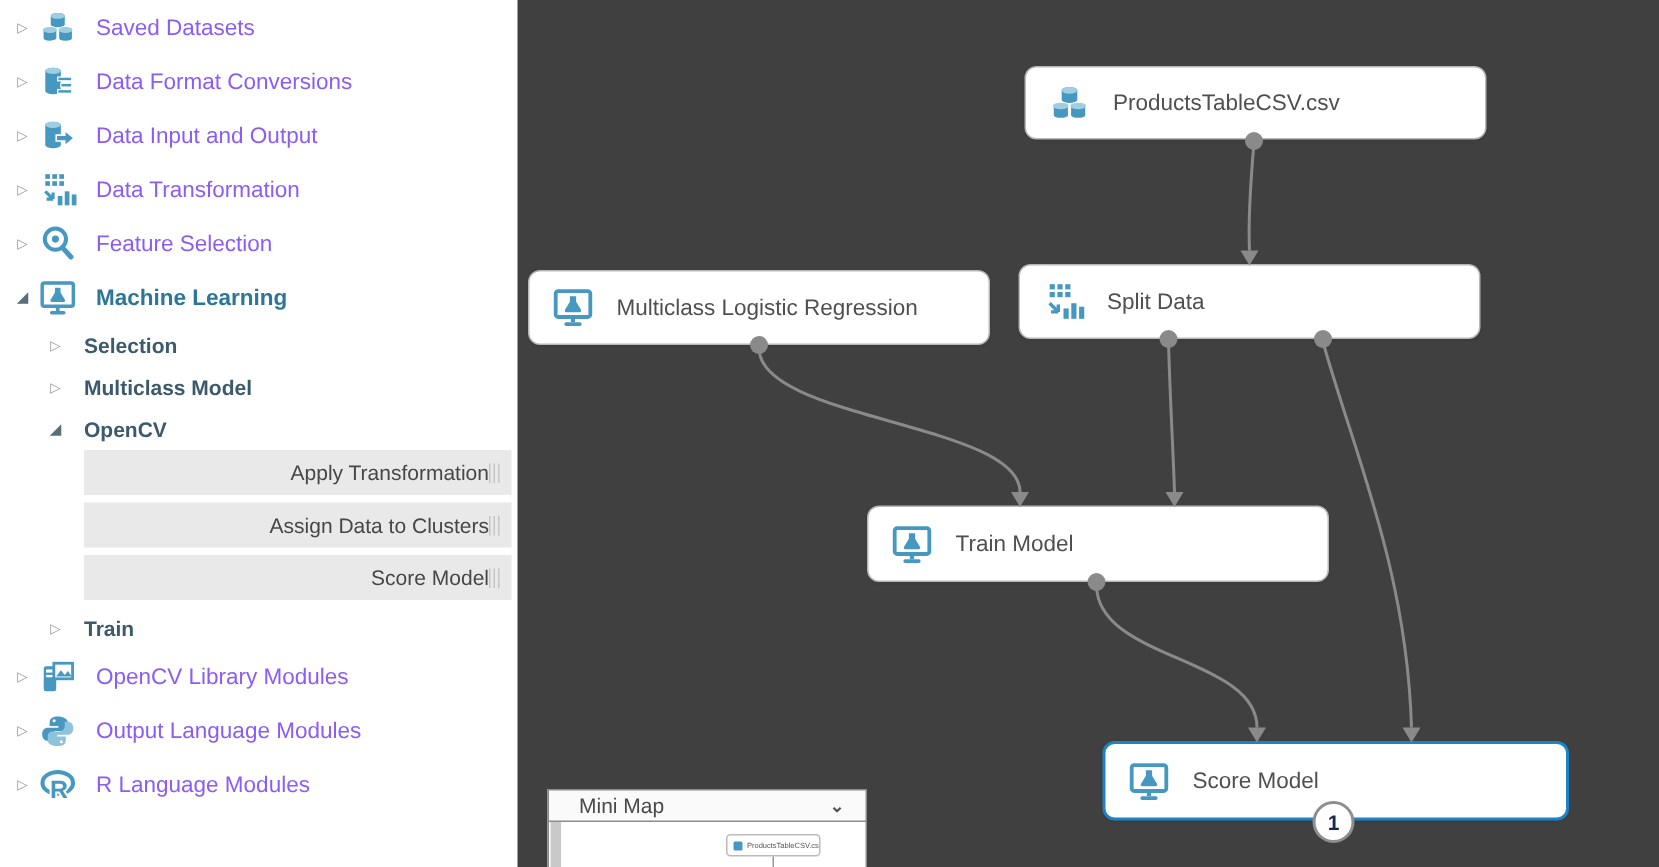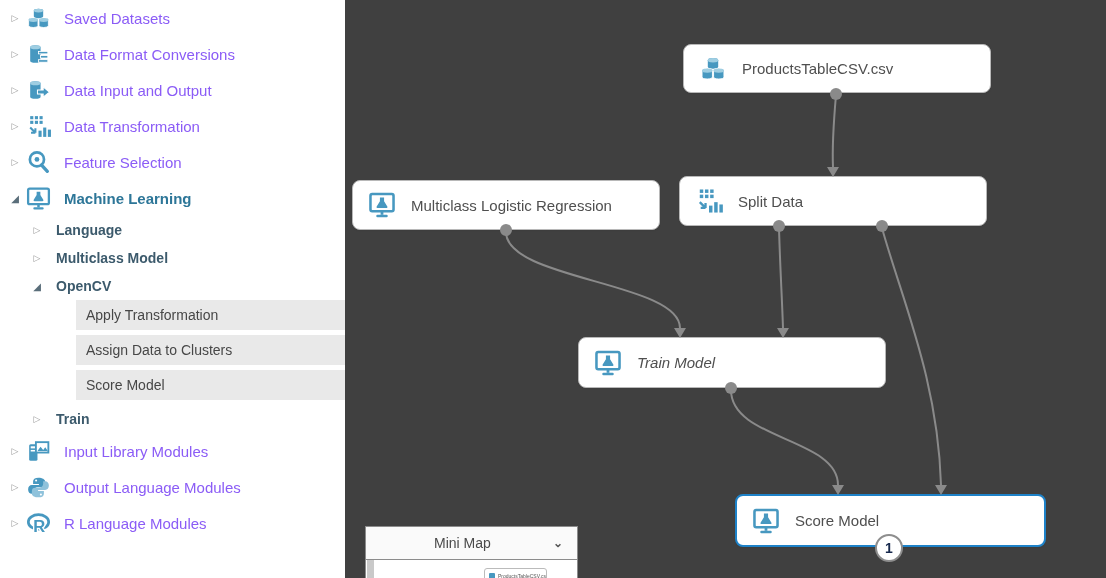--- a/index.html
+++ b/index.html
@@ -11,44 +11,44 @@
   #sidebar { width:345px; height:578px; background:#fff; flex:none; position:relative; overflow:hidden; }
   .cat-row { height:36px; display:flex; align-items:center; cursor:pointer; }
   .tree-arrow { width:14px; margin-left:8px; font-size:9px; color:#9a9a9a; flex:none; text-align:center; }
   .tree-arrow.expanded { color:#5a6e7a; font-size:10px; }
   .cat-icon { width:28px; height:28px; margin-left:2px; margin-right:12px; flex:none; display:flex; align-items:center; justify-content:center; }
   .cat-label { font-size:15px; color:#8b5cf6; white-space:nowrap; }
   .cat-label.ml { color:#2d7698; font-weight:bold; }
   .child-row { height:28px; display:flex; align-items:center; cursor:pointer; }
   .child-row .tree-arrow { margin-left:30px; }
   .child-label { font-size:14px; font-weight:bold; color:#3c5a6c; margin-left:12px; white-space:nowrap; }
-  .module-item { margin:0 12px 5px 76px; width:285px; height:30px; background:#e9e9e9;
-    display:flex; align-items:center; cursor:grab; }
+  .module-item { margin:0 12px 5px 56px; width:285px; height:30px; background:#e9e9e9;
+    display:flex; align-items:center; cursor:grab;text-align:right; }
   .module-item:first-of-type { margin-top:2px; }
   .module-label { font-size:14px; color:#474747; margin-left:10px; flex:1; white-space:nowrap; }
   .grip { display:flex; gap:2px; margin-right:8px; }
   .grip i { display:block; width:1px; height:13px; background:#c6c6c6; }
 
   
   #canvas { position:relative; width:761px; height:578px; background:#404040; overflow:hidden; }
   #edges, #overlay { position:absolute; left:0; top:0; pointer-events:none; }
   .node { position:absolute; background:#fff; border:1px solid #b8b8b8; border-radius:8px;
     display:flex; align-items:center; box-shadow:0 1px 2px rgba(0,0,0,0.06); cursor:pointer; }
   .node.selected { border:2px solid #1e82c8; }
   .node-icon { width:30px; height:30px; margin-left:14px; margin-right:14px; flex:none;
     display:flex; align-items:center; justify-content:center; }
   .node-label { font-size:15px; color:#4f4f4f; white-space:nowrap; }
   #badge { position:absolute; left:530px; top:534px; width:28px; height:28px; border-radius:50%;
     background:#fff; border:2px solid #8e8e8e; display:flex; align-items:center; justify-content:center;
     font-size:14px; font-weight:bold; color:#17294d; z-index:5; }
 
   
   #minimap { position:absolute; left:20px; top:526px; width:213px; height:60px; z-index:6; }
-  #minimap-header { height:34px; background:#fafafa; border:1px solid #8c8c8c;
-    display:flex; align-items:center; cursor:pointer;padding-left:48px; }
+  #minimap-header { height:22px; background:#fafafa; border:1px solid #8c8c8c;
+    display:flex; align-items:center; cursor:pointer; }
   #minimap-title { font-size:14px; color:#4a4a4a; margin-left:20px; flex:1; }
   #minimap-chevron { margin-right:14px; font-size:12px; color:#555; font-weight:bold; line-height:10px; }
   #minimap-body { position:relative; height:38px; background:#fff; border-left:1px solid #8c8c8c;
     border-right:1px solid #8c8c8c; overflow:hidden; }
   #minimap-strip { position:absolute; left:1px; top:0; width:7px; height:100%; background:#c9c9c9; }
   .mini-node { position:absolute; left:118px; top:8px; width:63px; height:15px; background:#fff;
     border:1px solid #bbb; border-radius:3px; display:flex; align-items:center; overflow:hidden; }
   .mini-node-icon { width:6px; height:6px; background:#4798c0; border-radius:1px; margin:0 3px 0 4px; flex:none; }
   .mini-node-label { font-size:5px; color:#555; white-space:nowrap; }
   .mini-edge { position:absolute; left:149px; top:23px; width:1px; height:20px; background:#999; }
@@ -142,21 +142,21 @@
           <path d="M11.2 6.5 h3.6 v3.2 l2.8 4.6 c.4 .7 0 1.4 -.8 1.4 h-7.6 c-.8 0 -1.2 -.7 -.8 -1.4 l2.8 -4.6 z" fill="#4798C0"></path>
           <rect x="11.8" y="18.5" width="2.4" height="3" fill="#4798C0"></rect>
           <rect x="8" y="21.5" width="10" height="2.2" rx="1.1" fill="#4798C0"></rect>
         </svg>
       </span>
       <span class="cat-label ml">Machine Learning</span>
     </div>
 
     <div class="child-row">
       <span class="tree-arrow">▷</span>
-      <span class="child-label">Language</span>
+      <span class="child-label">Selection</span>
     </div>
     <div class="child-row">
       <span class="tree-arrow">▷</span>
       <span class="child-label">Multiclass Model</span>
     </div>
     <div class="child-row">
       <span class="tree-arrow expanded">◢</span>
       <span class="child-label">OpenCV</span>
     </div>
 
@@ -194,21 +194,21 @@
       <span class="tree-arrow">▷</span>
       <span class="cat-icon">
         <svg viewBox="0 0 26 26" width="27" height="27">
           <rect x="4" y="6" width="8" height="16" rx="1.5" fill="#4798C0"></rect>
           <rect x="5.5" y="8" width="5" height="2" fill="#fff"></rect>
           <rect x="5.5" y="11.5" width="5" height="1.5" fill="#fff"></rect>
           <rect x="10.5" y="4" width="12" height="10" fill="#fff" stroke="#4798C0" stroke-width="1.8"></rect>
           <path d="M12 12.5 l3 -4 2.5 3 2 -2.5 2.5 3.5 z" fill="#4798C0"></path>
         </svg>
       </span>
-      <span class="cat-label">Input Library Modules</span>
+      <span class="cat-label">OpenCV Library Modules</span>
     </div>
 
     <div class="cat-row">
       <span class="tree-arrow">▷</span>
       <span class="cat-icon">
         <svg viewBox="0 0 26 26" width="27" height="27">
           <path d="M13 3.5 c-3.6 0 -5.2 1.6 -5.2 3.6 v2.6 h5.6 v1 H6.6 c-2.1 0 -3.6 1.6 -3.6 4.2 s1.5 4.2 3.6 4.2 h1.9 v-2.6 c0 -2.1 1.6 -3.7 3.7 -3.7 h4.1 c1.9 0 3.1 -1.2 3.1 -3.1 V7.1 C19.4 5.1 16.6 3.5 13 3.5 z" fill="#4798C0"></path>
           <path d="M13 3.5 c-3.6 0 -5.2 1.6 -5.2 3.6 v2.6 h5.6 v1 H6.6 c-2.1 0 -3.6 1.6 -3.6 4.2 s1.5 4.2 3.6 4.2 h1.9 v-2.6 c0 -2.1 1.6 -3.7 3.7 -3.7 h4.1 c1.9 0 3.1 -1.2 3.1 -3.1 V7.1 C19.4 5.1 16.6 3.5 13 3.5 z" fill="#8FC2DB" transform="rotate(180 13 13)"></path>
           <circle cx="10.7" cy="6.3" r="1" fill="#fff"></circle>
           <circle cx="15.3" cy="19.7" r="1" fill="#fff"></circle>
@@ -280,21 +280,21 @@
         <svg viewBox="0 0 26 26" width="30" height="30">
           <rect x="3" y="3.5" width="20" height="15" rx="1.5" fill="#fff" stroke="#4798C0" stroke-width="2.2"></rect>
           <path d="M11.2 6.5 h3.6 v3.2 l2.8 4.6 c.4 .7 0 1.4 -.8 1.4 h-7.6 c-.8 0 -1.2 -.7 -.8 -1.4 l2.8 -4.6 z" fill="#4798C0"></path>
           <rect x="11.8" y="18.5" width="2.4" height="3" fill="#4798C0"></rect>
           <rect x="8" y="21.5" width="10" height="2.2" rx="1.1" fill="#4798C0"></rect>
         </svg>
       </span>
       <span class="node-label">Multiclass Logistic Regression</span>
     </div>
 
-    <div class="node" style="left:233px; top:337px; width:308px; height:51px;font-style:italic;">
+    <div class="node" style="left:233px; top:337px; width:308px; height:51px;">
       <span class="node-icon">
         <svg viewBox="0 0 26 26" width="30" height="30">
           <rect x="3" y="3.5" width="20" height="15" rx="1.5" fill="#fff" stroke="#4798C0" stroke-width="2.2"></rect>
           <path d="M11.2 6.5 h3.6 v3.2 l2.8 4.6 c.4 .7 0 1.4 -.8 1.4 h-7.6 c-.8 0 -1.2 -.7 -.8 -1.4 l2.8 -4.6 z" fill="#4798C0"></path>
           <rect x="11.8" y="18.5" width="2.4" height="3" fill="#4798C0"></rect>
           <rect x="8" y="21.5" width="10" height="2.2" rx="1.1" fill="#4798C0"></rect>
         </svg>
       </span>
       <span class="node-label">Train Model</span>
     </div>

